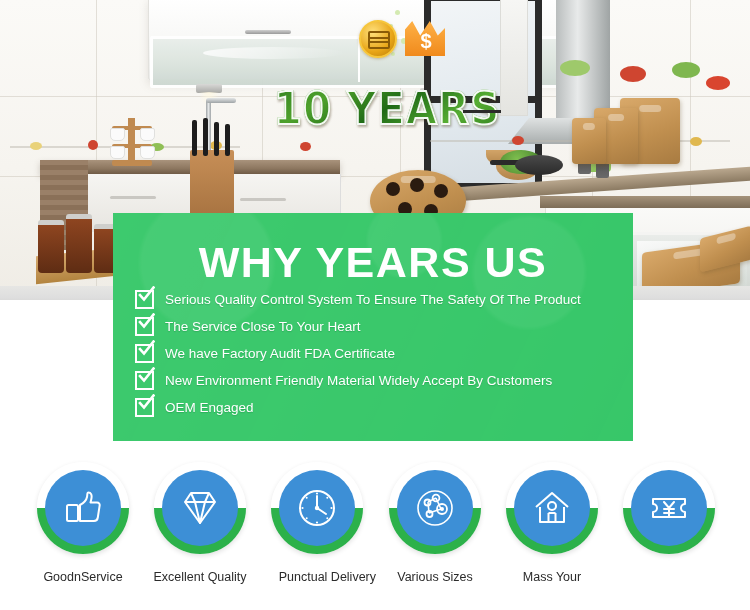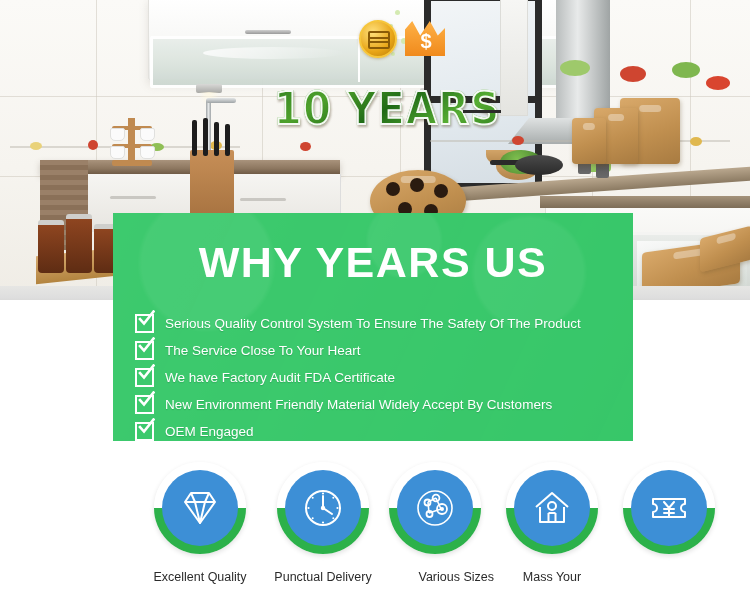--- a/index.html
+++ b/index.html
@@ -157,21 +157,21 @@
     background:#38c86a;}
   .green-panel .ghost{position:absolute;inset:0;opacity:.12;
     background:
       radial-gradient(circle at 18% 22%,rgba(255,255,255,.5) 0 14%,transparent 15%),
       radial-gradient(circle at 56% 12%,rgba(255,255,255,.45) 0 10%,transparent 11%),
       radial-gradient(circle at 80% 26%,rgba(255,255,255,.4) 0 12%,transparent 13%),
       linear-gradient(115deg,rgba(255,255,255,.22),rgba(0,0,0,.05));}
   .wcu{position:absolute;left:0;top:25px;width:520px;text-align:center;
     color:#fff;font-size:43px;font-weight:700;letter-spacing:1.5px;line-height:48px;}
 
-  .checklist{position:absolute;left:22px;top:100px;width:486px;}
+  .checklist{position:absolute;left:22px;top:76px;width:486px;}
   .ck-row{display:flex;align-items:center;margin-bottom:6px;height:21px;}
   .ck-box{position:relative;width:15px;height:15px;border:2px solid #fff;flex:0 0 15px;margin-right:11px;}
   .ck-mark{position:absolute;left:1px;top:-6px;width:17px;height:17px;}
   .ck-txt{color:#fff;font-size:13.5px;line-height:16px;white-space:nowrap;
     text-shadow:0 1px 1px rgba(0,90,40,.25);}
 
   
   .iconrow{position:absolute;left:0;top:462px;width:750px;height:148px;}
   .icon-cell{position:absolute;top:0;width:118px;text-align:center;}
   .circ{position:relative;width:92px;height:92px;margin:0 auto;border-radius:50%;
@@ -350,35 +350,46 @@
               <path d="M2 9 L6 13.5 L15.5 1.5" fill="none" stroke="#ffffff" stroke-width="2.6" stroke-linecap="square"></path>
             </svg>
         </span>
         <span class="ck-txt">OEM Engaged</span>
       </div>
     </div>
   </div>
 
   <div class="iconrow">
 
+    <div class="icon-cell" style="left:24px;">
+      <div class="circ">
+        <div class="circ-in">
+          <svg width="44" height="44" viewBox="0 0 44 44">
+            <rect x="6" y="19" width="11" height="16" rx="1.5" fill="none" stroke="#fff" stroke-width="2"></rect>
+            <path d="M19 35 L19 19 C19 19 25 16 26 11 C26.6 8 25.8 6.5 27.5 6.5 C30 6.5 31 9 30.5 12 C30.2 14 29.5 16.5 29.5 16.5 L36 16.5 C38 16.5 39 18 38.6 19.8 L36.8 31.5 C36.5 33.7 35.2 35 33 35 Z" fill="none" stroke="#fff" stroke-width="2" stroke-linejoin="round"></path>
+          </svg>
+        </div>
+      </div>
+      <div class="icon-label">GoodnService</div>
+    </div>
 
     <div class="icon-cell" style="left:141px;">
       <div class="circ">
         <div class="circ-in">
           <svg width="46" height="46" viewBox="0 0 46 46">
             <path d="M8 17 L14 8 L32 8 L38 17 L23 38 Z" fill="none" stroke="#fff" stroke-width="2" stroke-linejoin="round"></path>
             <path d="M8 17 L38 17" fill="none" stroke="#fff" stroke-width="2"></path>
             <path d="M14 8 L18 17 L23 38 L28 17 L32 8" fill="none" stroke="#fff" stroke-width="2" stroke-linejoin="round"></path>
           </svg>
         </div>
       </div>
       <div class="icon-label">Excellent Quality</div>
     </div>
 
-    <div class="icon-cell" style="left:264px;">
+    <div class="icon-cell" style="left:258px;text-align:right;">
       <div class="circ">
         <div class="circ-in">
           <svg width="46" height="46" viewBox="0 0 46 46">
             <circle cx="23" cy="23" r="17" fill="none" stroke="#fff" stroke-width="2"></circle>
             <circle cx="23" cy="23" r="2.2" fill="#fff"></circle>
             <path d="M23 23 L23 11" stroke="#fff" stroke-width="2" stroke-linecap="round" fill="none"></path>
             <path d="M23 23 L32 29" stroke="#fff" stroke-width="2" stroke-linecap="round" fill="none"></path>
             <circle cx="23" cy="8.5" r="1.1" fill="#fff"></circle>
               <circle cx="37.5" cy="23" r="1.1" fill="#fff"></circle>
             <circle cx="23" cy="37.5" r="1.1" fill="#fff"></circle>
@@ -386,21 +397,21 @@
             <circle cx="33.3" cy="12.7" r="1" fill="#fff"></circle>
               <circle cx="33.3" cy="33.3" r="1" fill="#fff"></circle>
             <circle cx="12.7" cy="33.3" r="1" fill="#fff"></circle>
               <circle cx="12.7" cy="12.7" r="1" fill="#fff"></circle>
           </svg>
         </div>
       </div>
       <div class="icon-label">Punctual Delivery</div>
     </div>
 
-    <div class="icon-cell" style="left:376px;text-align:right;">
+    <div class="icon-cell" style="left:376px;">
       <div class="circ">
         <div class="circ-in">
           <svg width="46" height="46" viewBox="0 0 46 46">
             <circle cx="23" cy="23" r="17" fill="none" stroke="#fff" stroke-width="1.6"></circle>
             <path d="M16 17 L24 13 M16 17 L17 28 M17 28 L29 24 M24 13 L29 24" stroke="#fff" stroke-width="1.6" fill="none"></path>
             <circle cx="24" cy="13" r="3.4" fill="none" stroke="#fff" stroke-width="1.8"></circle>
             <circle cx="15.5" cy="17.5" r="3" fill="none" stroke="#fff" stroke-width="1.8"></circle>
             <circle cx="17.5" cy="29" r="3" fill="none" stroke="#fff" stroke-width="1.8"></circle>
             <circle cx="30" cy="24" r="5" fill="none" stroke="#fff" stroke-width="1.8"></circle>
             <circle cx="30" cy="24" r="2" fill="#fff"></circle>

